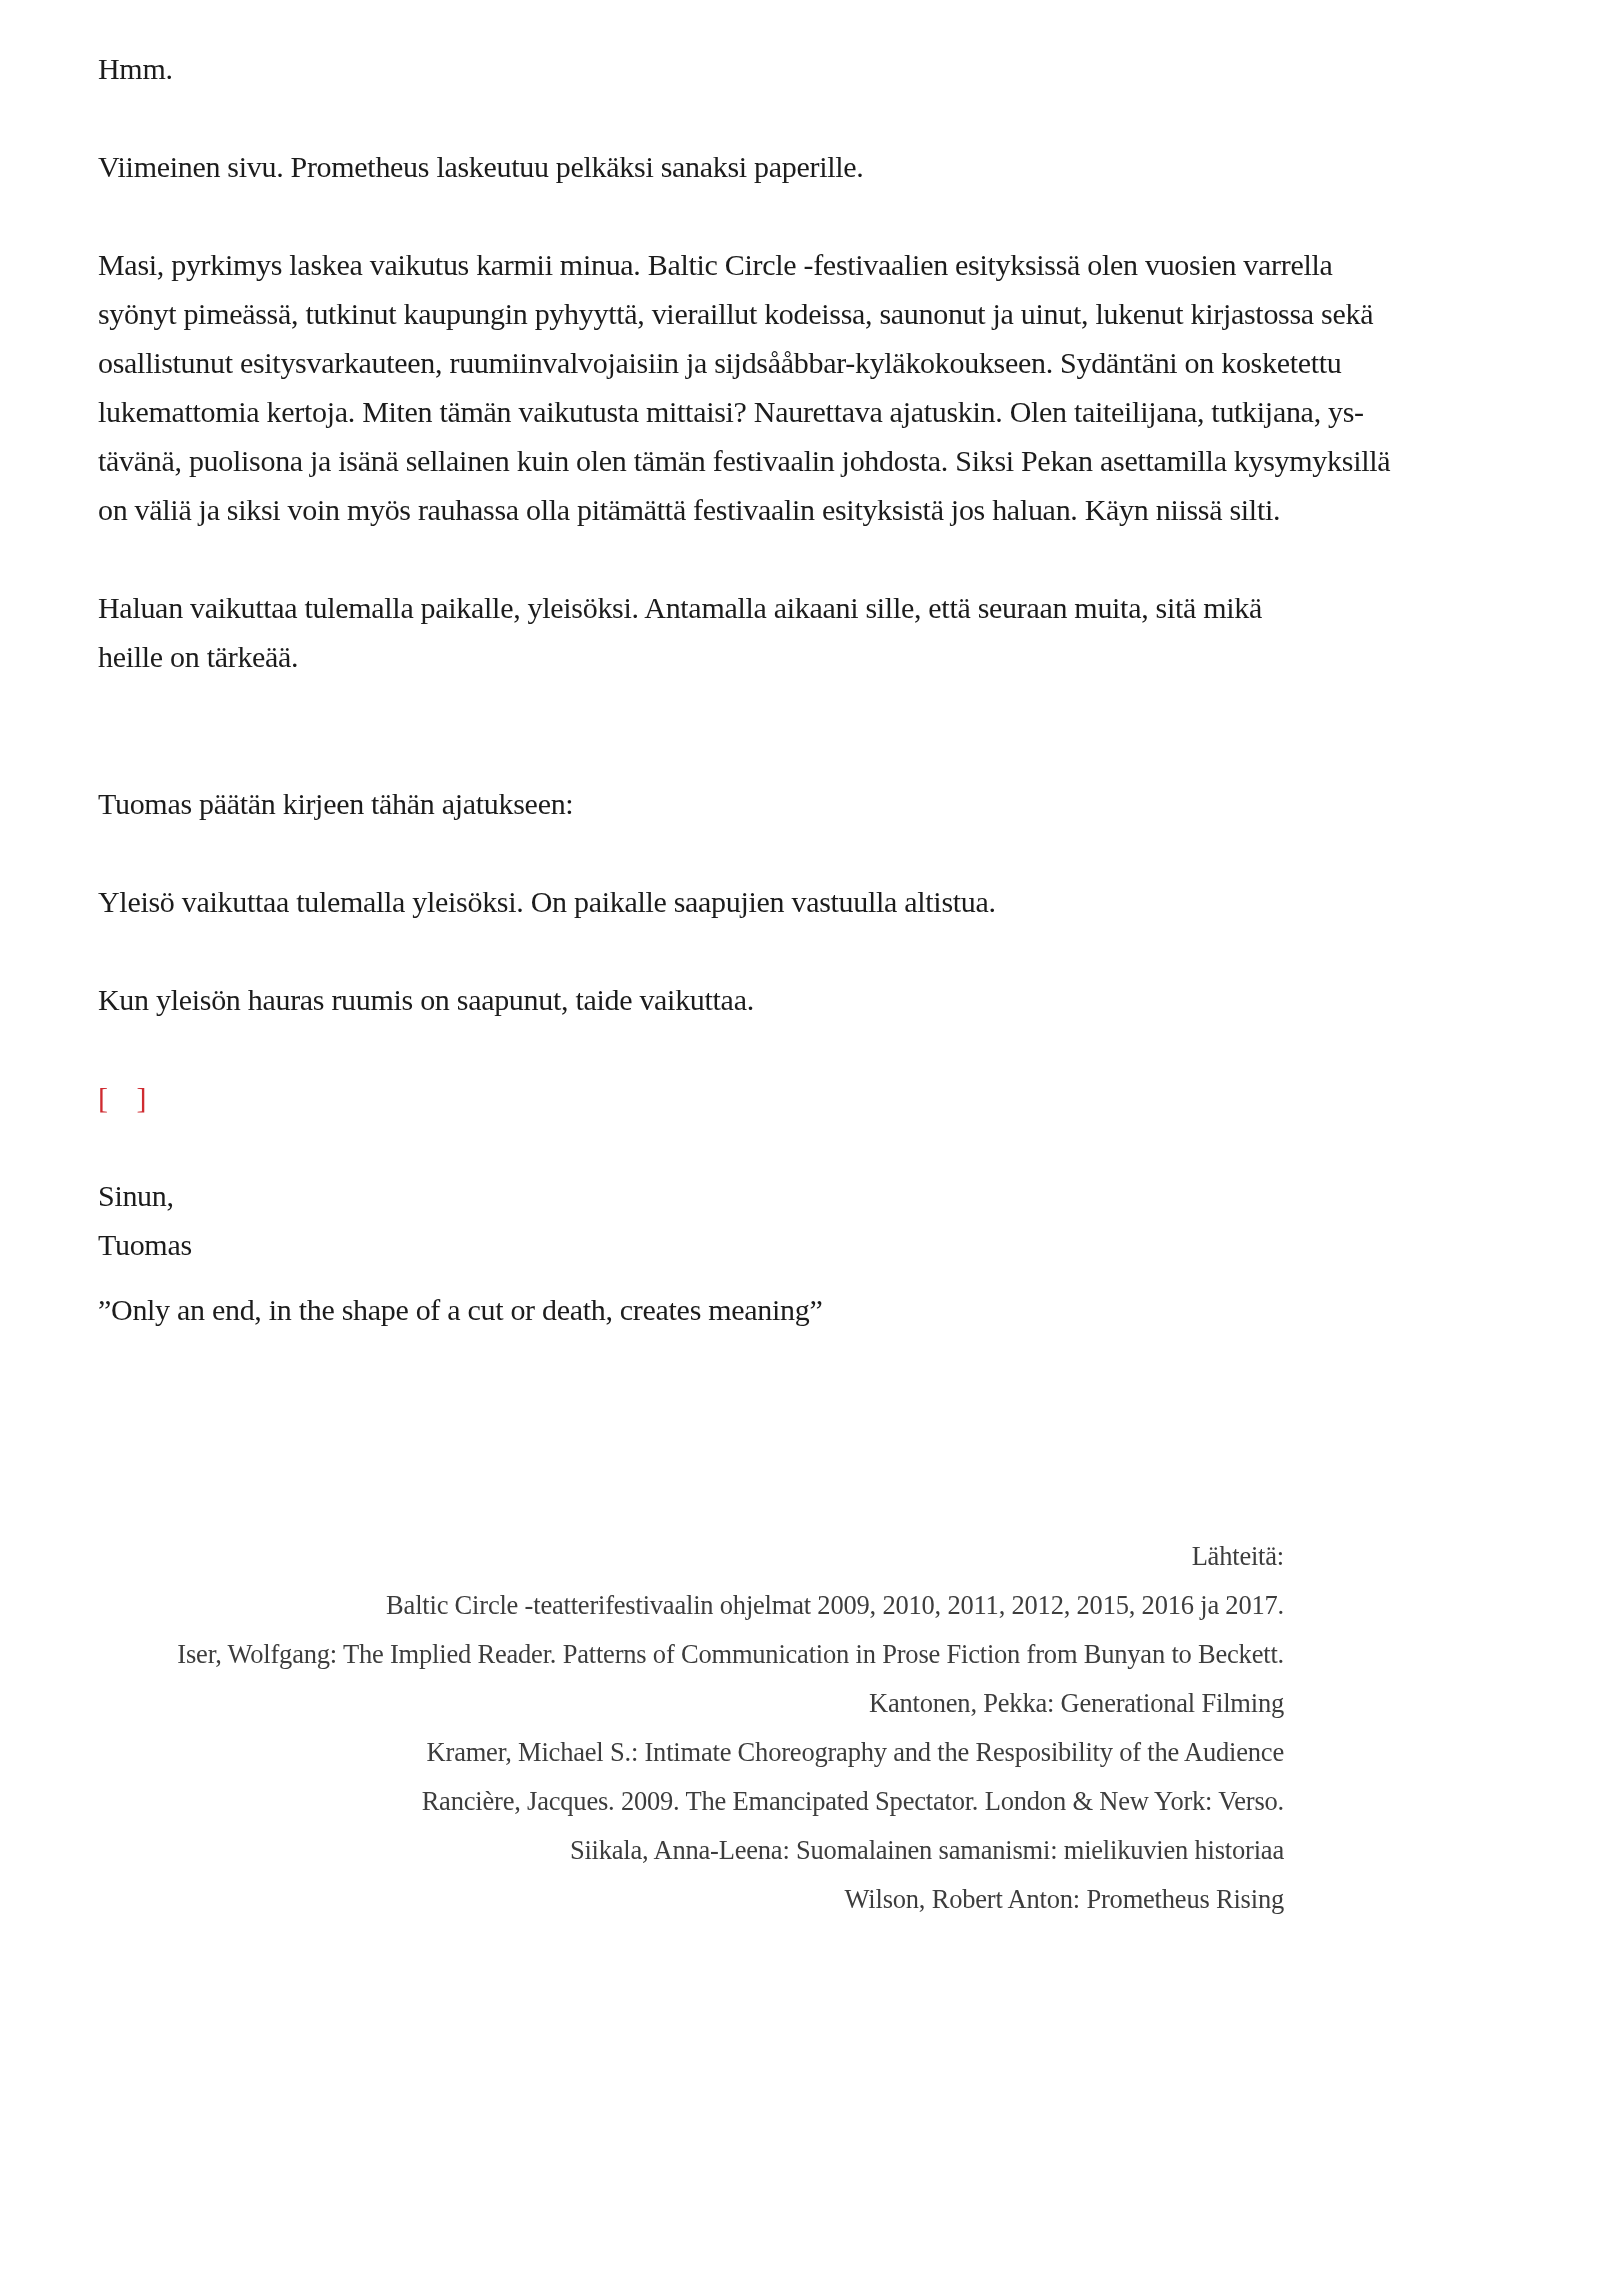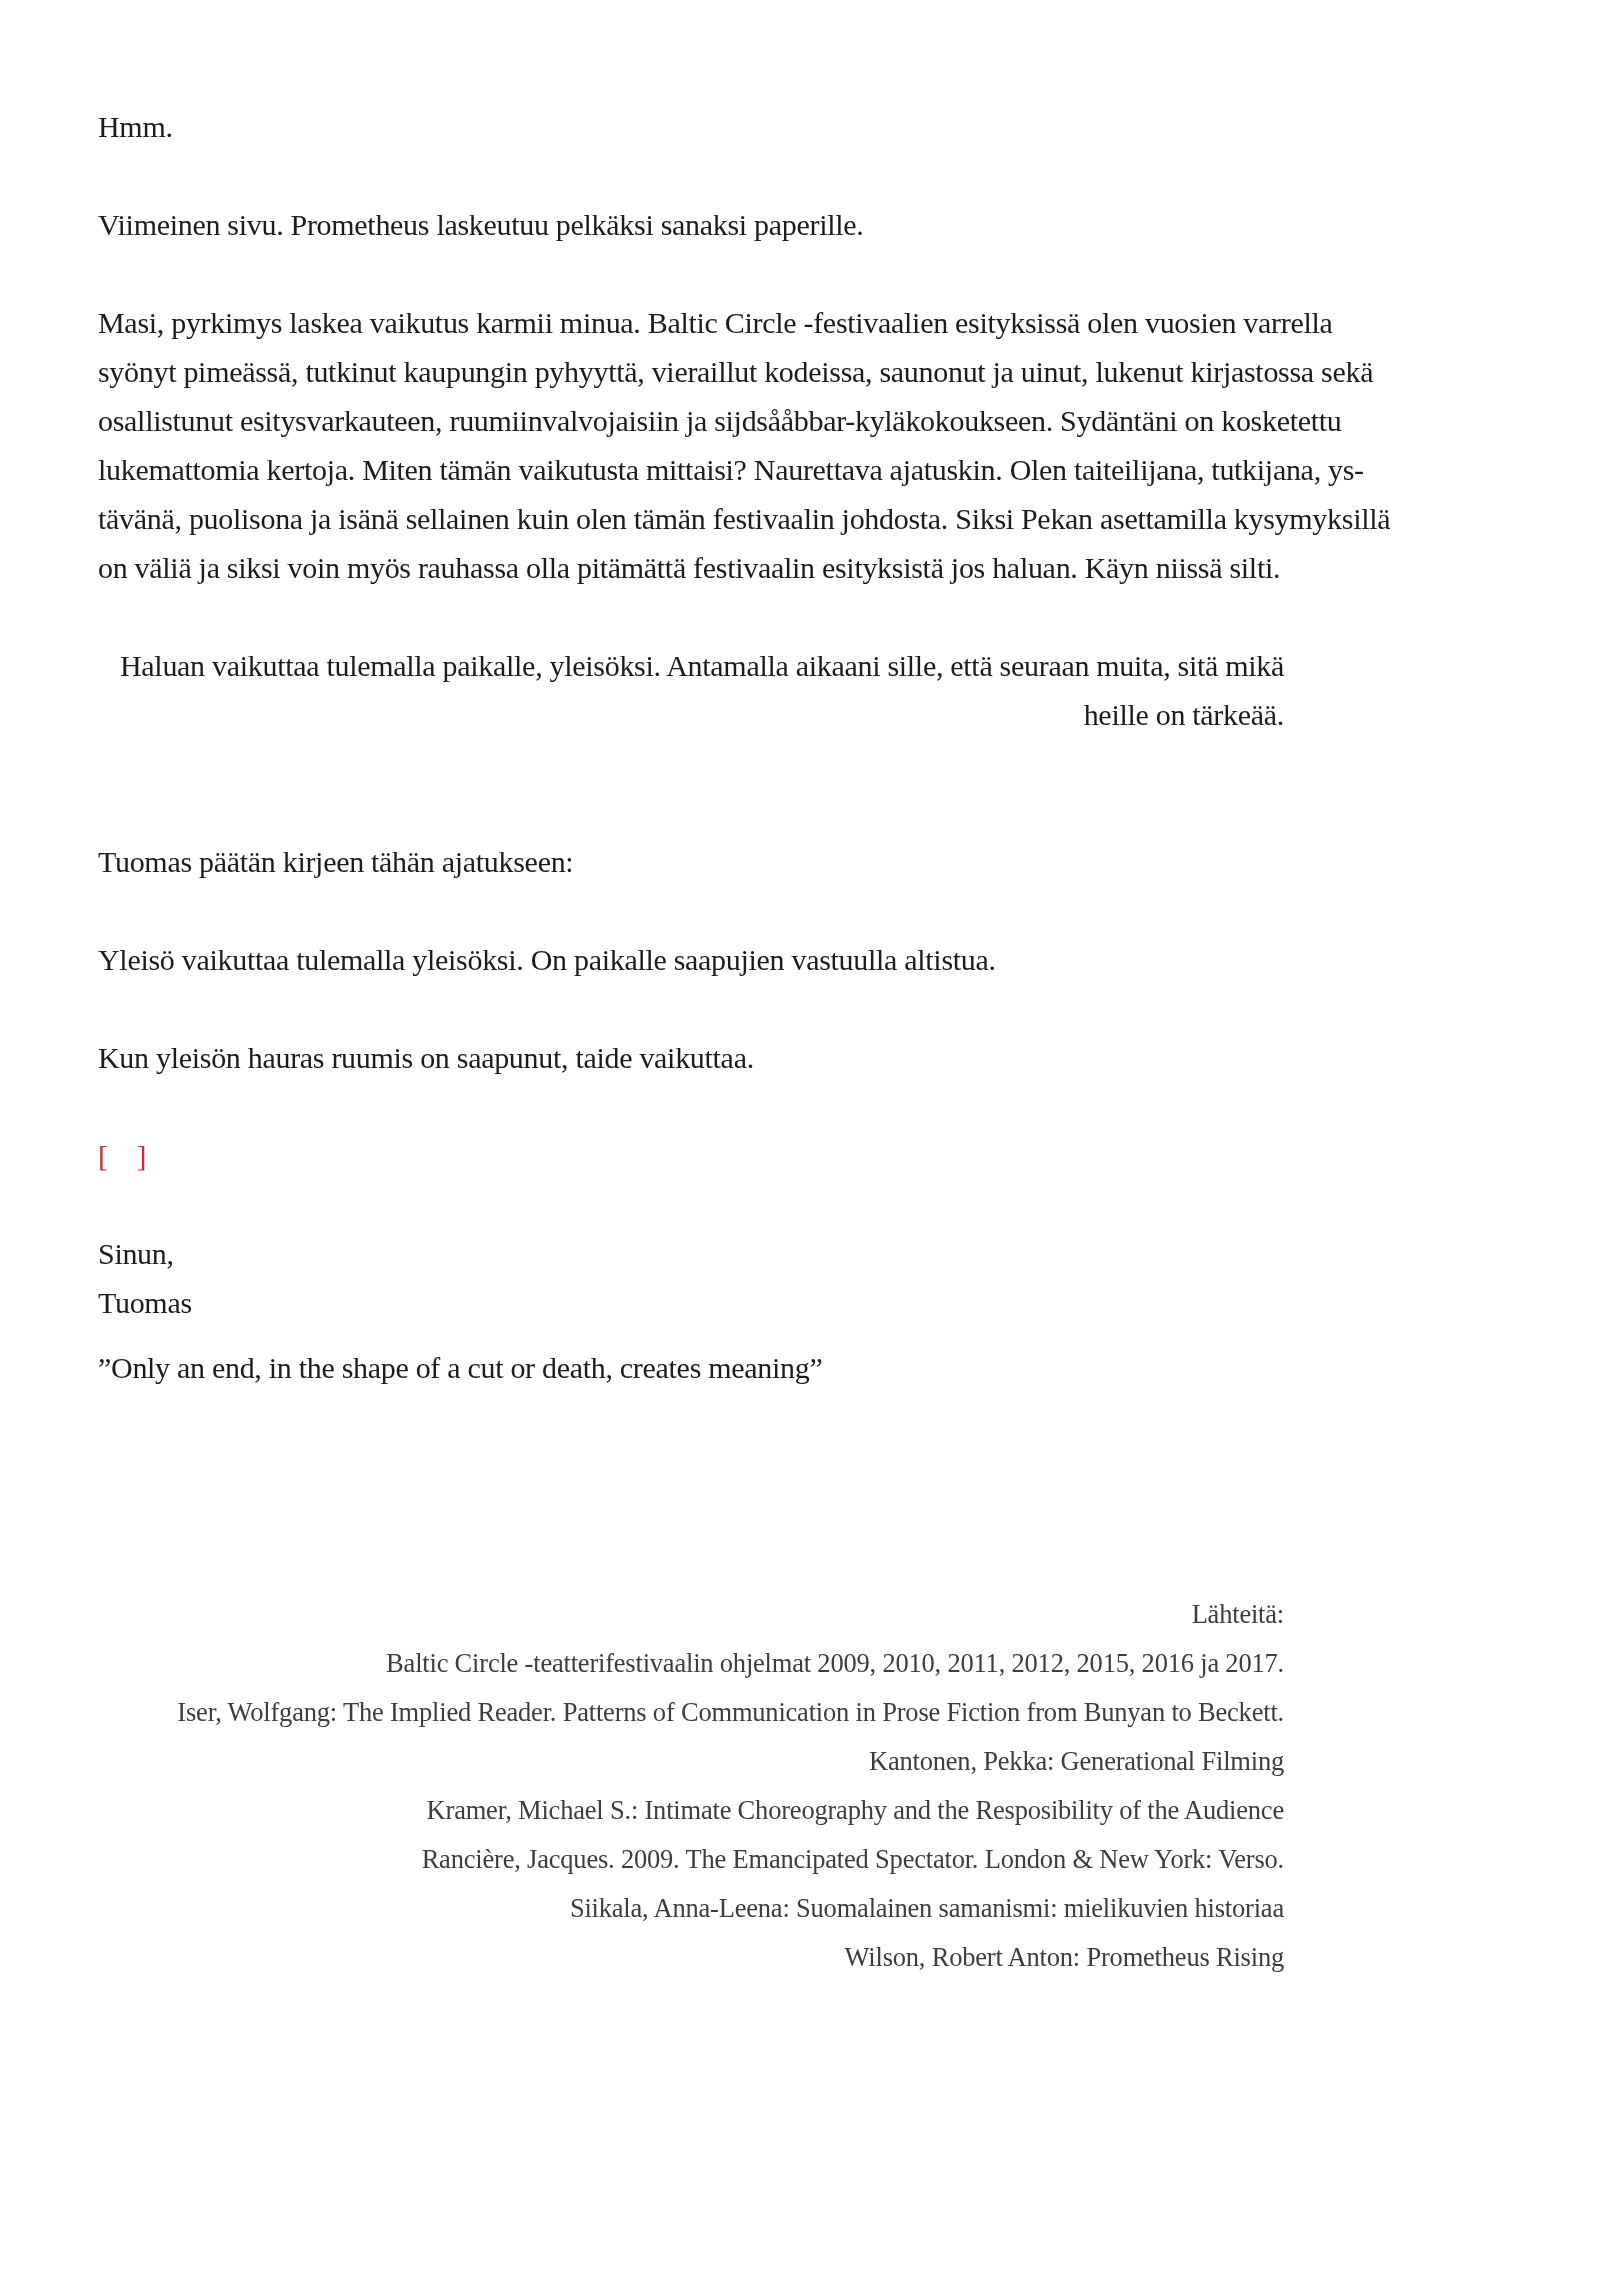--- a/index.html
+++ b/index.html
@@ -15,34 +15,33 @@
   }
   body{
     width:1621px;
     height:2293px;
     position:relative;
   }
   .page{
     box-sizing:border-box;
     width:1284px;
     height:2293px;
-    padding:102px 0 0 98px;
+    padding:44px 0 0 98px;
     font-family:"Liberation Serif","DejaVu Serif",serif;
     font-size:30px;
     line-height:49px;
     letter-spacing:-0.3px;
     color:var(--ink);
   }
   .para{
     margin:0 0 49px 0;
     white-space:pre;
   }
   .para.gap-2{
     margin-bottom:98px;
-    text-align:right;
   }
   .para.gap-0{
     margin-bottom:16px;
   }
   .red{
     color:var(--accent-red);
   }
   .quote{
     margin:0;
     white-space:pre;

